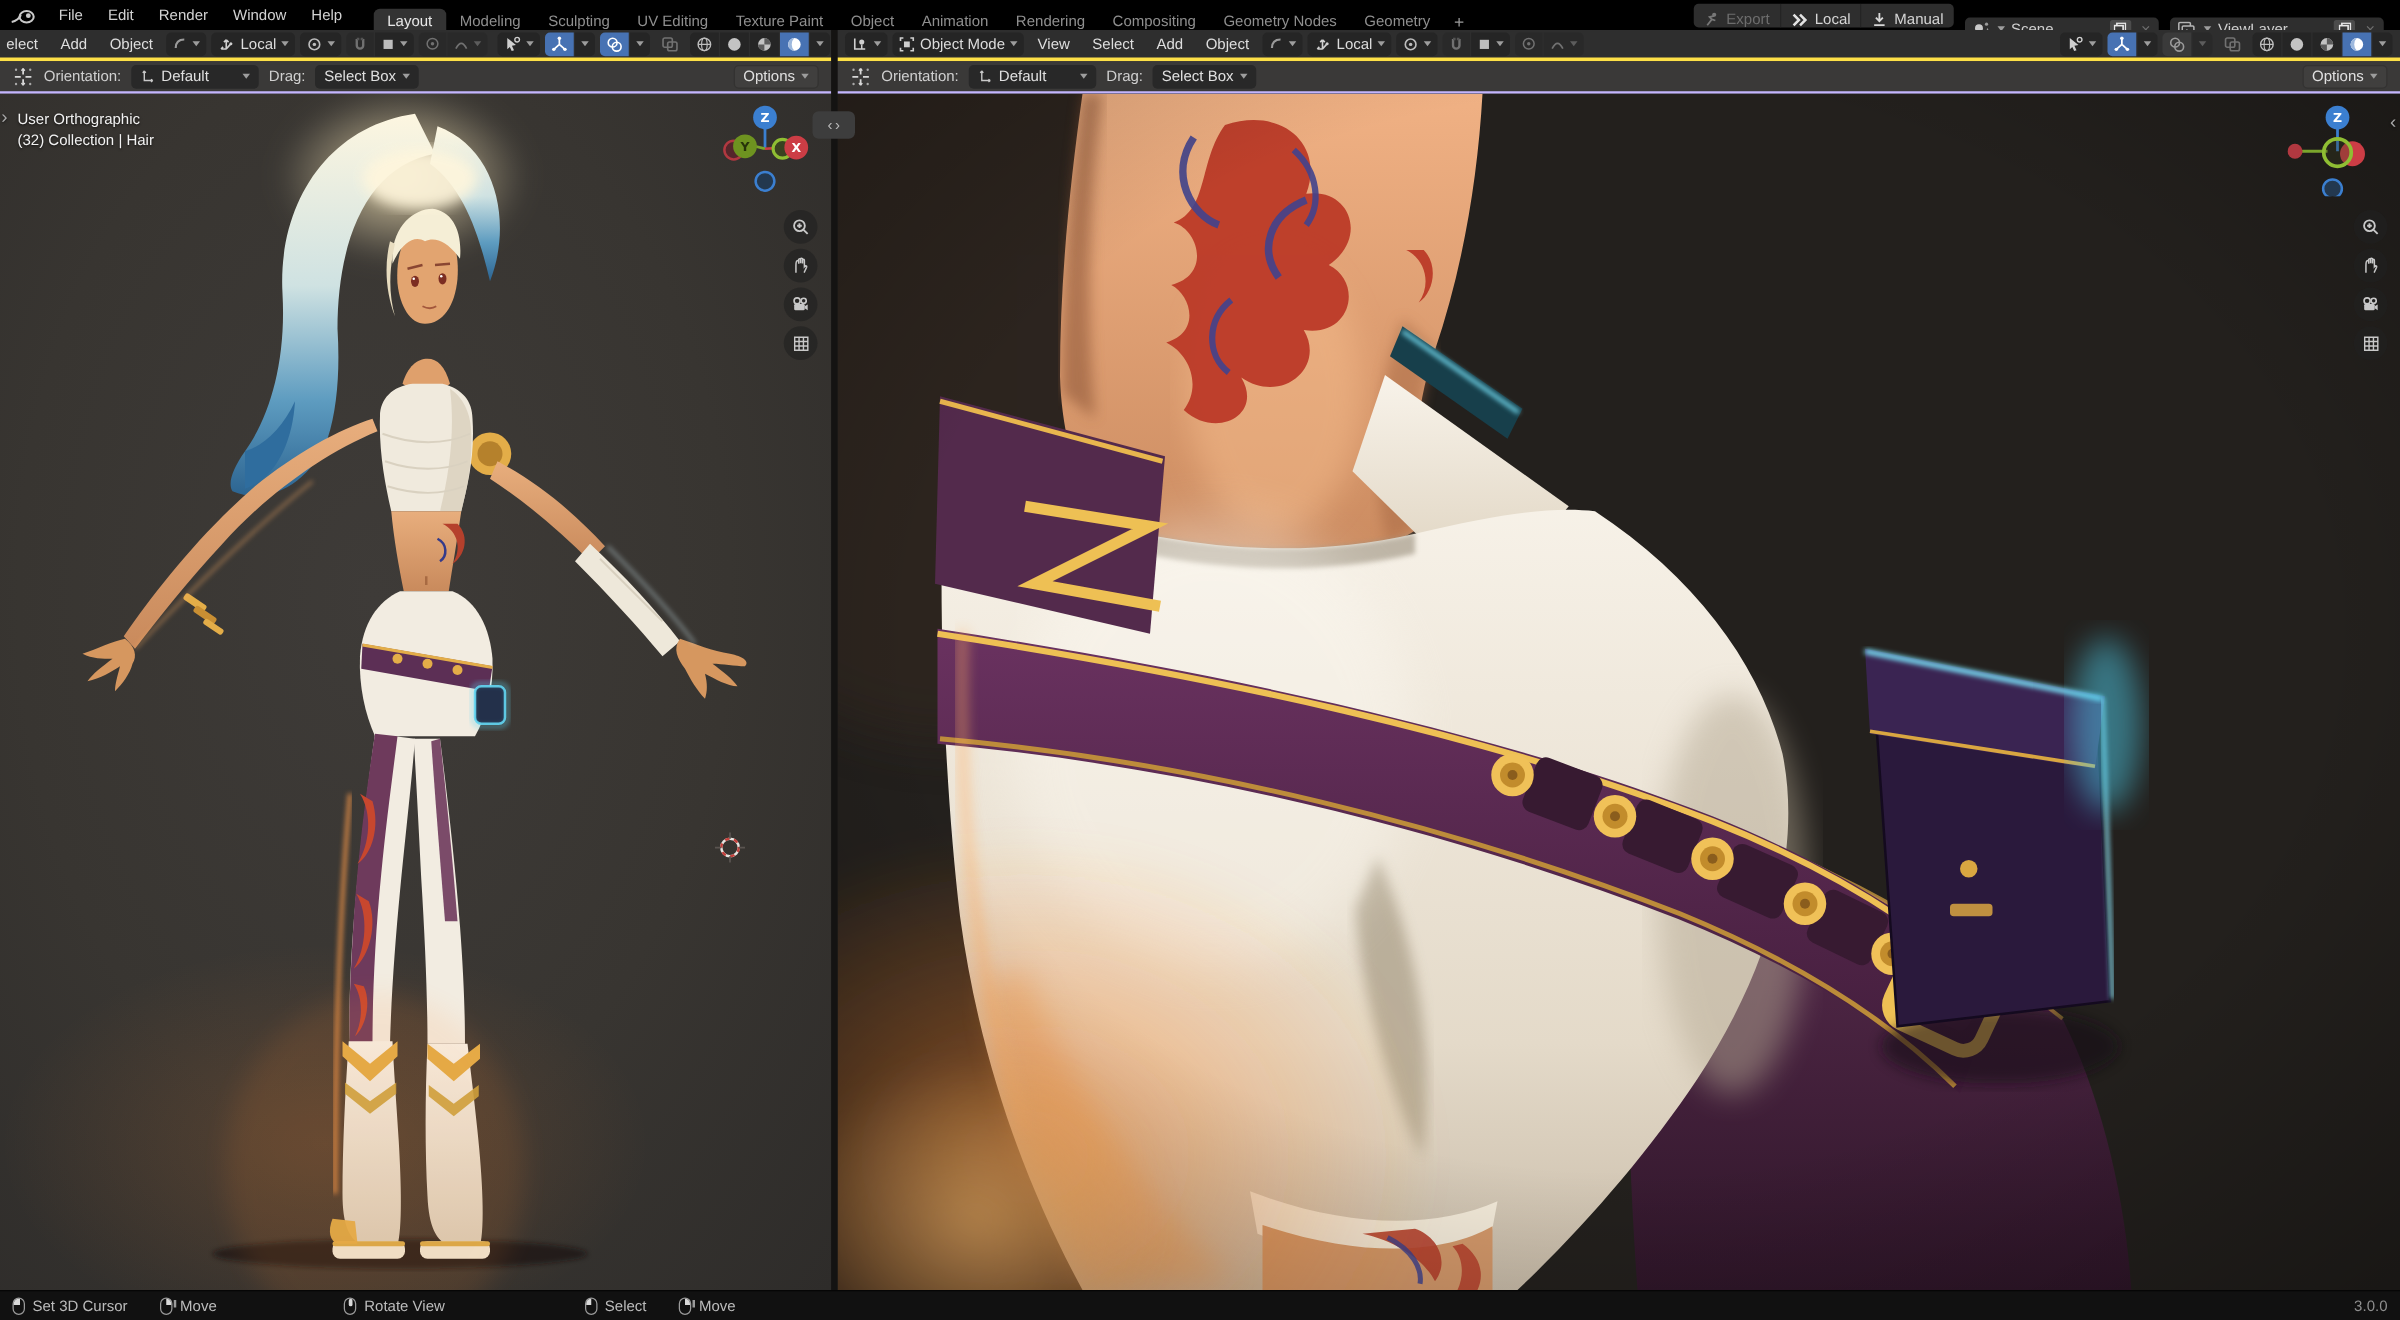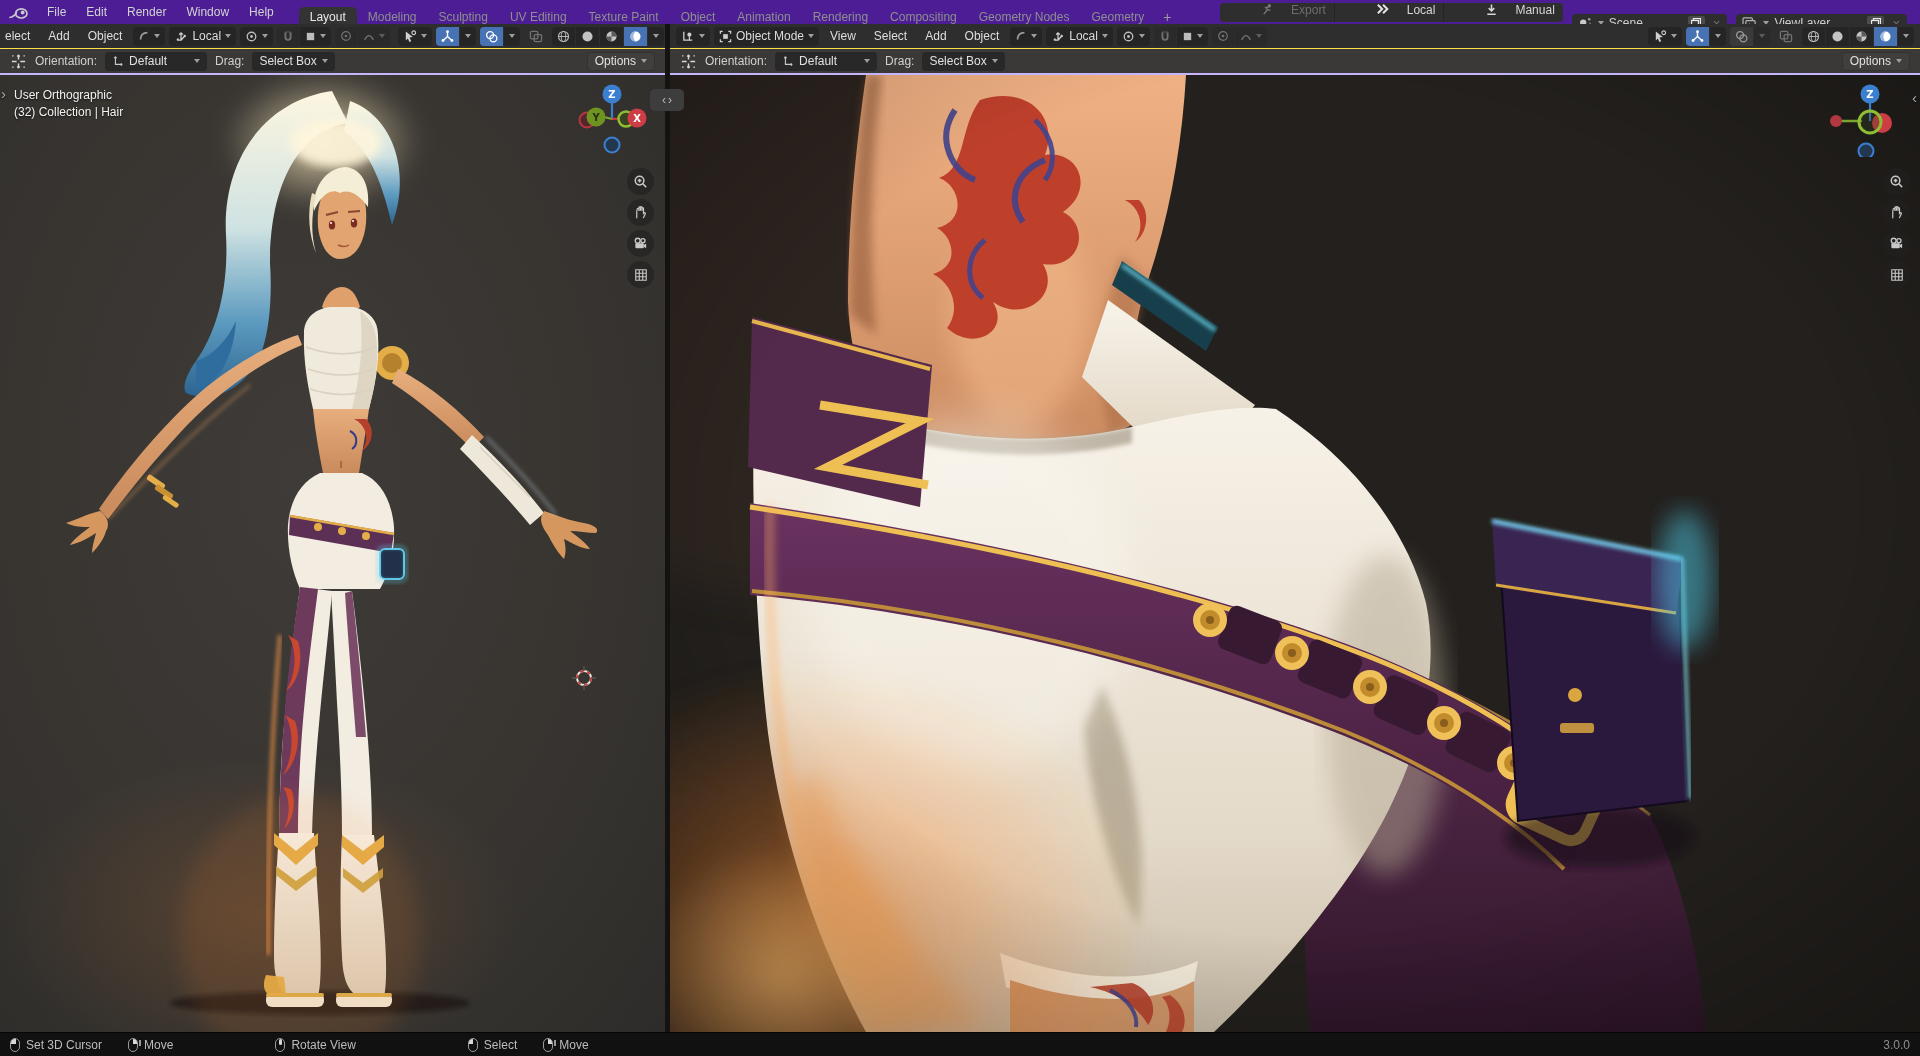--- a/index.html
+++ b/index.html
@@ -1,47 +1,47 @@
 <!DOCTYPE html>
 <html><head>
 <meta charset="utf-8">
 <style>
   * { margin:0; padding:0; box-sizing:border-box; }
   html,body { width:1920px; height:1056px; overflow:hidden; background:#1b1b1b;
     font-family:"Liberation Sans", sans-serif; font-size:12px; color:#d6d6d6; }
 
   
-  .topbar { height:24px; background:#4c1d95; display:flex; align-items:center; padding:0 6px; gap:2px; }
+  .topbar { height:24px; background:#000000; display:flex; align-items:center; padding:0 6px; gap:2px; }
   .logo { width:26px; height:18px; display:flex; align-items:center; justify-content:center; margin-right:4px; }
   .mi { padding:0 9px; height:24px; line-height:24px; color:#d2d2d2; cursor:default; }
   .tabs { display:flex; align-items:flex-end; height:32px; margin-left:14px; }
   .tab { padding:0 11px; height:21px; line-height:21px; color:#8f8f8f; border-radius:5px 5px 0 0; }
   .tab.active { background:#333333; color:#e8e8e8; }
   .tab.add { color:#9a9a9a; font-size:14px; padding:0 8px; }
   .tb-spacer { flex:1; }
   .tb-group { display:flex; align-items:center; height:19px; background:#2e2e2e; border-radius:4px; overflow:hidden; margin-right:7px; }
-  .tb-group .seg { display:flex; align-items:flex-start; gap:17px; padding:0 8px; height:100%; border-right:1px solid #242424;margin-left:33px; }
+  .tb-group .seg { display:flex; align-items:flex-end; gap:5px; padding:0 8px; height:100%; border-right:1px solid #242424; }
   .tb-group .seg:last-child { border-right:none; }
   .seg.disabled { color:#6d6d6d; }
   .idpill { display:flex; align-items:center; height:19px; background:#2e2e2e; border-radius:4px; margin-right:7px; padding:0 4px 0 6px; gap:5px;margin-top:22px; }
   .idpill .val { min-width:74px; color:#cfcfcf; }
   .mini-box { width:17px; height:15px; background:#4c4c4c; border-radius:2px; display:flex; align-items:center; justify-content:center; }
   .xbtn { color:#707070; font-size:13px; padding:0 3px; }
   .caret { width:0; height:0; border-left:3.5px solid transparent; border-right:3.5px solid transparent; border-top:4px solid #9d9d9d; display:inline-block; }
 
   
   .workspace { height:1008px; display:flex; position:relative; }
   .vp { display:flex; flex-direction:column; min-width:0; }
   .vp-left { width:665px; }
   .vp-right { flex:1; }
   .divider { width:5px; background:#141312; position:relative; z-index:4; }
   .split-pill { position:absolute; left:-15px; top:65px; width:34px; height:22px; background:#3d3d3d; border-radius:5px;
     color:#b9b9b9; display:flex; align-items:center; justify-content:center; gap:2px; font-size:12px; z-index:6; }
 
-  .vp-header { height:25px; background:#2e2e2e; display:flex; align-items:center; gap:4px; padding:0 6px; border-bottom:1px solid #fde047; overflow:hidden; white-space:nowrap; }
+  .vp-header { height:25px; background:#2e2e2e; display:flex; align-items:center; gap:4px; padding:0 6px; border-bottom:3px solid #fde047; overflow:hidden; white-space:nowrap; }
   .vp-header .menu { padding:0 7px; color:#dedede; }
   .hspacer { flex:1; }
   .hbtn { height:19px; display:inline-flex; align-items:center; gap:4px; background:#252525; border-radius:4px; padding:0 5px; }
   .hbtn .lbl { color:#dcdcdc; }
   .hgrp { display:inline-flex; gap:1px; }
   .hgrp .hbtn { border-radius:0; }
   .hgrp .hbtn:first-child { border-radius:4px 0 0 4px; }
   .hgrp .hbtn:last-child { border-radius:0 4px 4px 0; }
   .hbtn.blue { background:#4772b3; }
   .dim { opacity:.42; }

